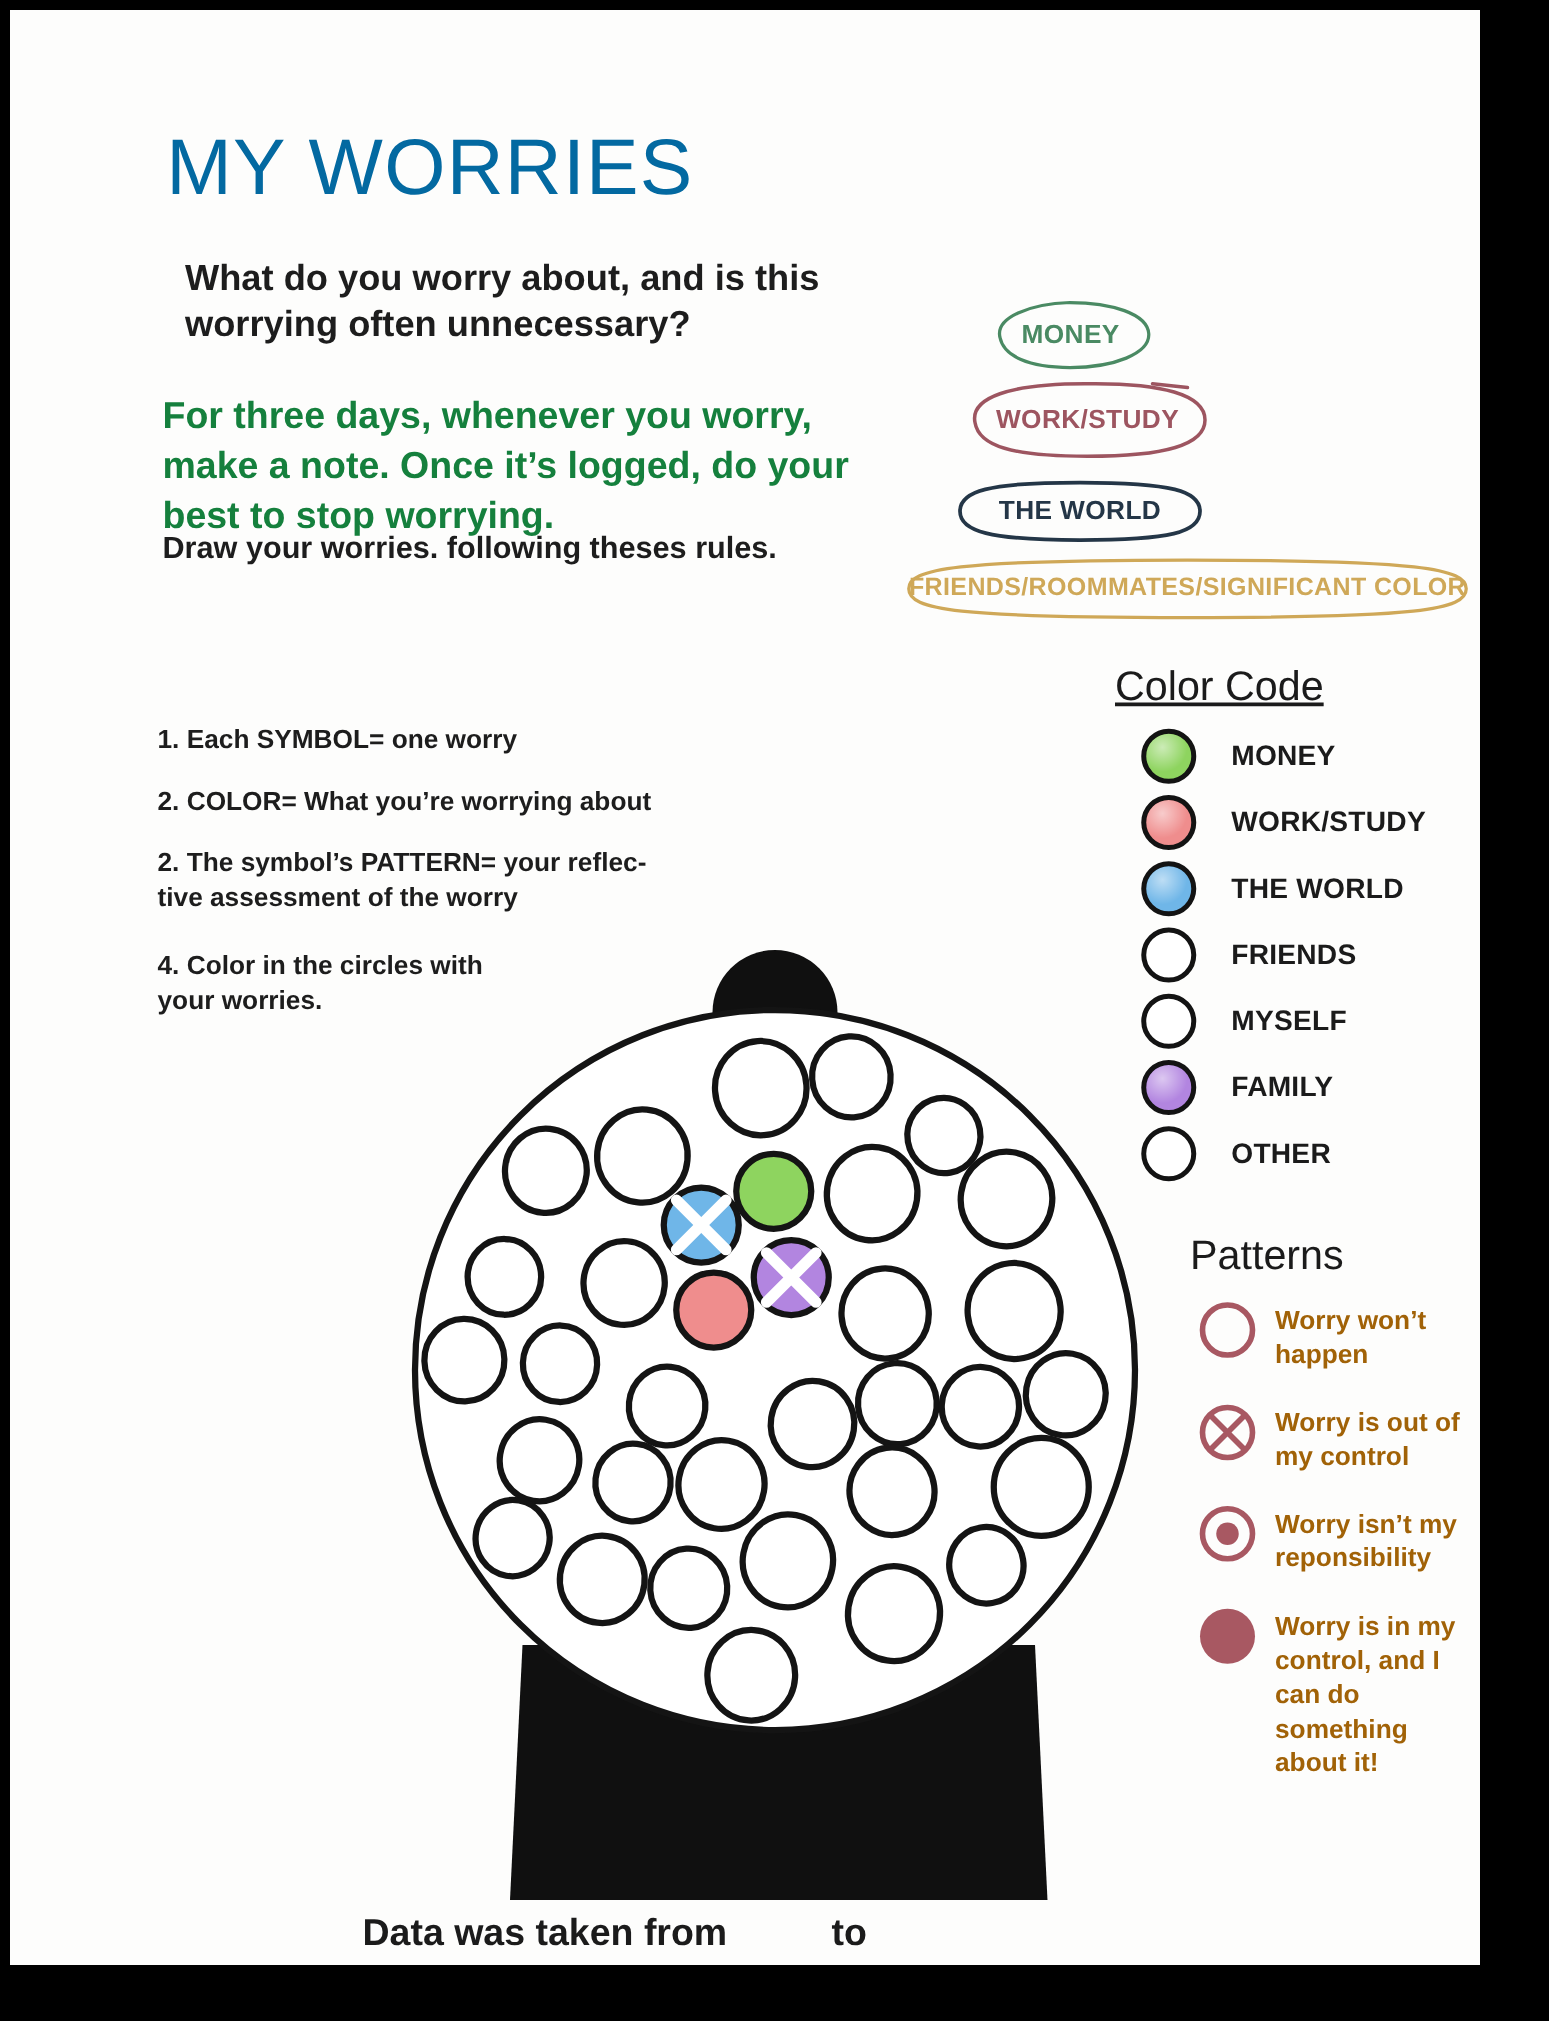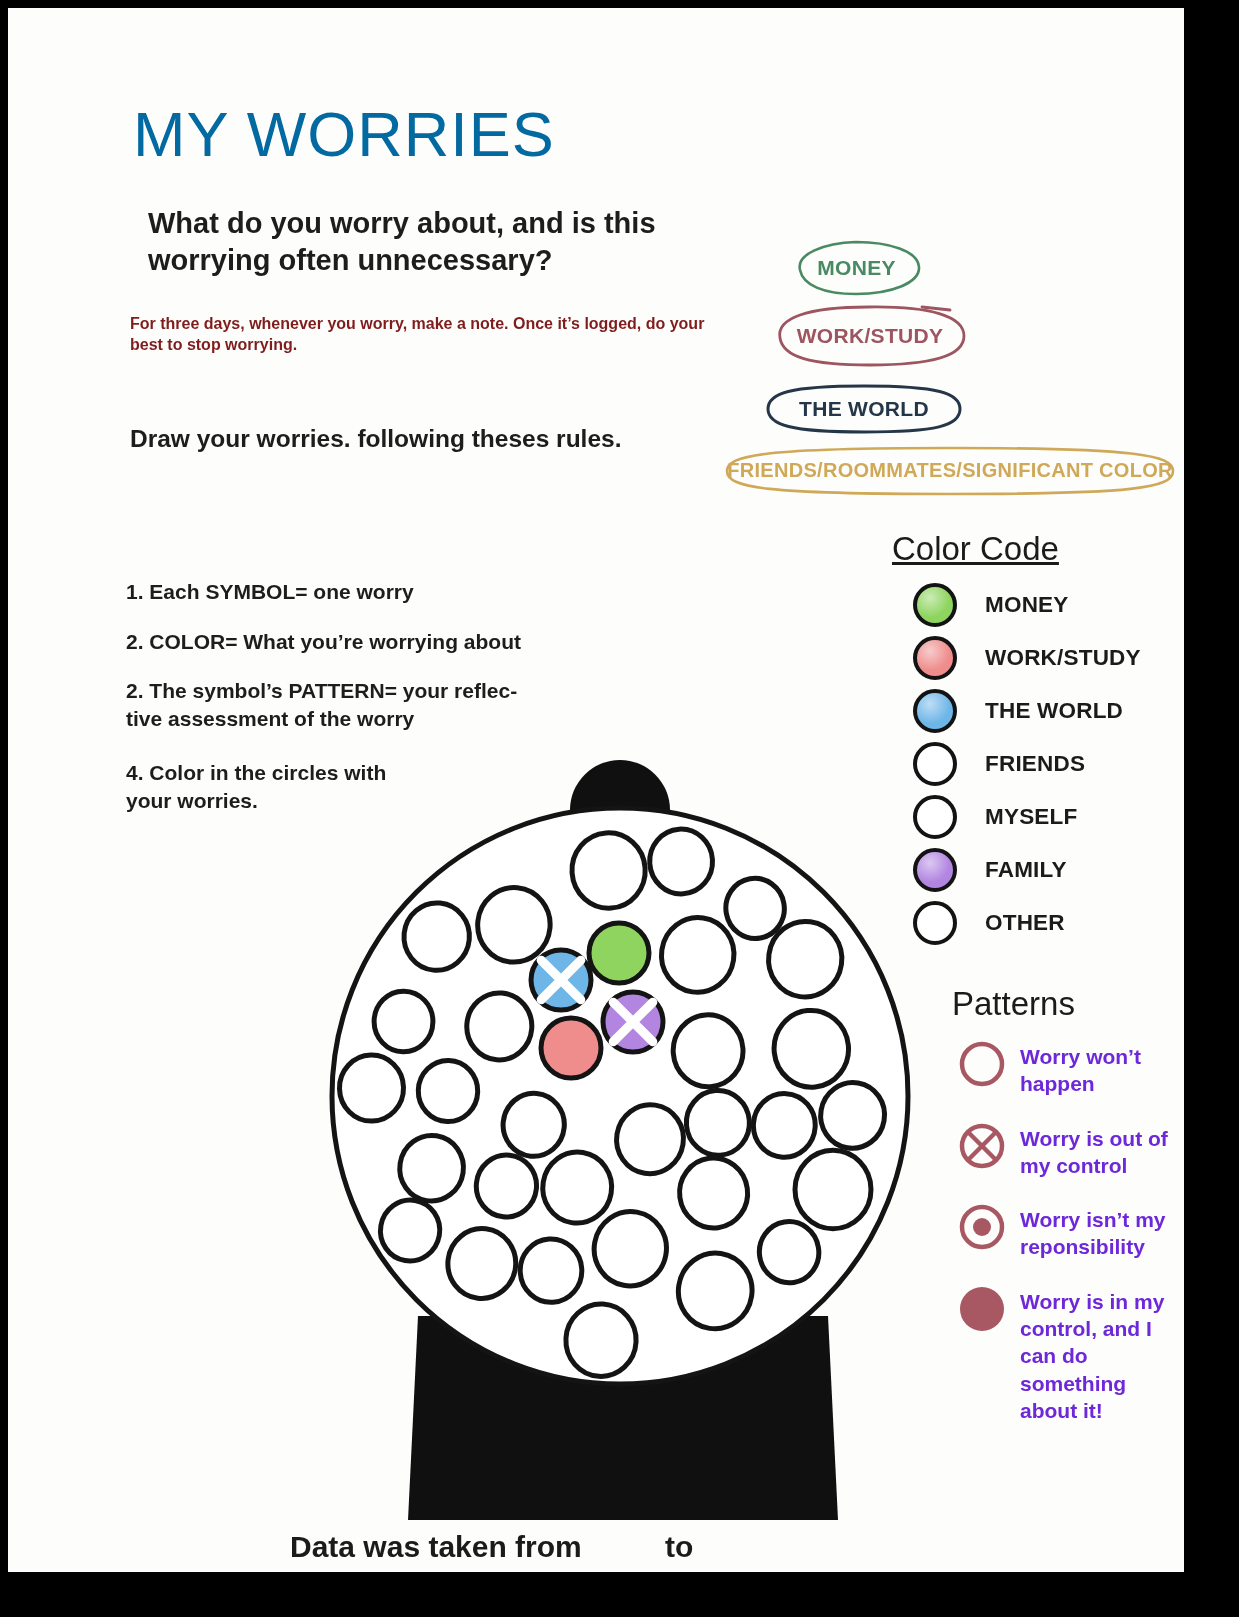--- a/index.html
+++ b/index.html
@@ -19,21 +19,21 @@
     font-size:63px;font-weight:400;letter-spacing:1px;color:#0369a1;
     line-height:1;
     margin-left:12px;
   }
   #lede{
     position:absolute;left:120px;top:197px;width:625px;
     font-size:29px;font-weight:700;color:#1d1d1d;line-height:1.27;margin-left:20px;
   }
   #para1{
     position:absolute;left:122px;top:305px;width:585px;
-    font-size:16px;font-weight:700;color:#7f1d1d;line-height:1.33;
+    font-size:30px;font-weight:700;color:#15803d;line-height:1.33;
   }
   #para2{
     position:absolute;left:122px;top:415px;width:600px;
     font-size:24.5px;font-weight:700;color:#1d1d1d;line-height:1.33;
   }
   #rules{position:absolute;left:118px;top:530px;width:470px;margin-top:40px;}
   .rule{
     font-size:21px;font-weight:700;color:#1d1d1d;line-height:1.32;
     margin-bottom:22px;
   }
@@ -76,21 +76,21 @@
   
   #patterns-title{
     position:absolute;left:944px;top:977px;
     font-size:33px;color:#1b1b1b;font-weight:400;
   }
   #patterns-list{position:absolute;left:948px;top:1030px;width:230px;}
   .pat-row{display:flex;align-items:flex-start;margin-bottom:22px;}
   .pat-ico{flex:0 0 auto;width:52px;height:52px;position:relative;}
   .pat-ico svg{display:block;}
   .pat-label{
-    margin-left:12px;font-size:21px;font-weight:600;color:#6d28d9;
+    margin-left:12px;font-size:21px;font-weight:600;color:#a16207;
     line-height:1.30;padding-top:5px;
   }
 
   
   #machine{position:absolute;left:300px;top:730px;width:630px;height:800px;}
   #machine svg{display:block;}
 
   
   #caption{
     position:absolute;left:282px;top:1522px;

